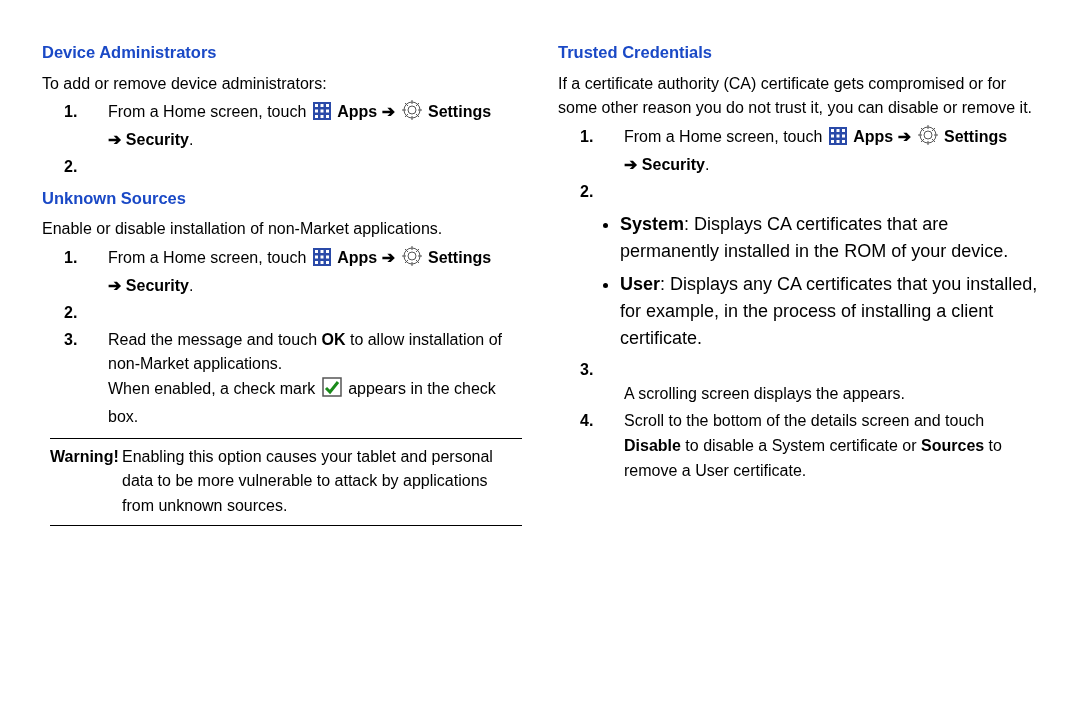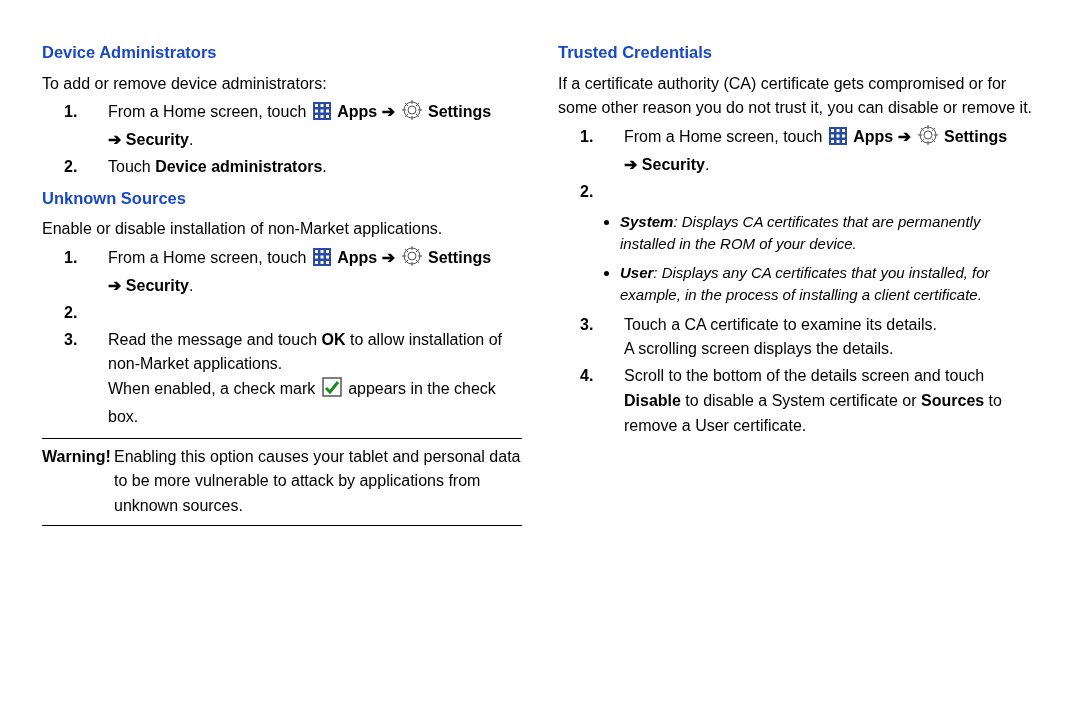--- a/index.html
+++ b/index.html
@@ -60,31 +60,30 @@
   .arrow { font-weight: bold; }
   .icon {
     display: inline-block;
     vertical-align: -3px;
     margin: 0 2px;
   }
   .sub-bullets {
     list-style: disc;
     padding-left: 62px;
     margin: 4px 0 6px 0;
-    font-size: 15px;
+    font-size: 18px;
     line-height: 1.5;
     font-stretch: condensed;
-    font-style: italic;
   }
   .sub-bullets li { margin: 6px 0; }
   .warning-block {
     border-top: 1px solid #000;
     border-bottom: 1px solid #000;
     padding: 6px 0;
-    margin: 8px 0 0 0;
+    margin: 8px 0 0 8px;
     display: flex;
   }
   .warning-label { font-weight: bold; min-width: 72px; }
   .warning-body { flex: 1; }
   .page-number {
     font-size: 15px;
     padding: 14px 0 20px 16px;
   }
 </style>
 </head>
@@ -136,23 +135,20 @@
                   </g>
                 </svg></span>
             <span class="b">Settings</span><br>
             <span class="arrow">➔</span>
             <span> </span>
             <span class="b">Security</span><span>.</span>
           </span>
         </li>
         <li>
           <span class="step-num">2.</span>
-          <span class="step-body">
-            <span>Touch </span><span class="b">Device administrators</span><span>.</span>
-          </span>
         </li>
       </ol>
 
       <div class="section-heading">Unknown Sources</div>
       <div class="intro">Enable or disable installation of non-Market applications.</div>
 
       <ol class="steps">
         <li>
           <span class="step-num">1.</span>
           <span class="step-body">
@@ -276,22 +272,22 @@
         </li>
         <li>
           <span class="b">User</span><span>: Displays any CA certificates that you installed, for example, in the process of installing a client certificate.</span>
         </li>
       </ul>
 
       <ol class="steps">
         <li>
           <span class="step-num">3.</span>
           <span class="step-body">
-            <span>Touch a CA certificate to examine its details.</span><br>
-            <span>A scrolling screen displays the details.</span>
+            <br>
+            <span>A scrolling screen displays the appears.</span>
           </span>
         </li>
         <li>
           <span class="step-num">4.</span>
           <span class="step-body">
             <span>Scroll to the bottom of the details screen and touch </span><span class="b">Disable</span><span> to disable a System certificate or </span><span class="b">Sources</span><span> to remove a User certificate.</span>
           </span>
         </li>
       </ol>
     </div>

